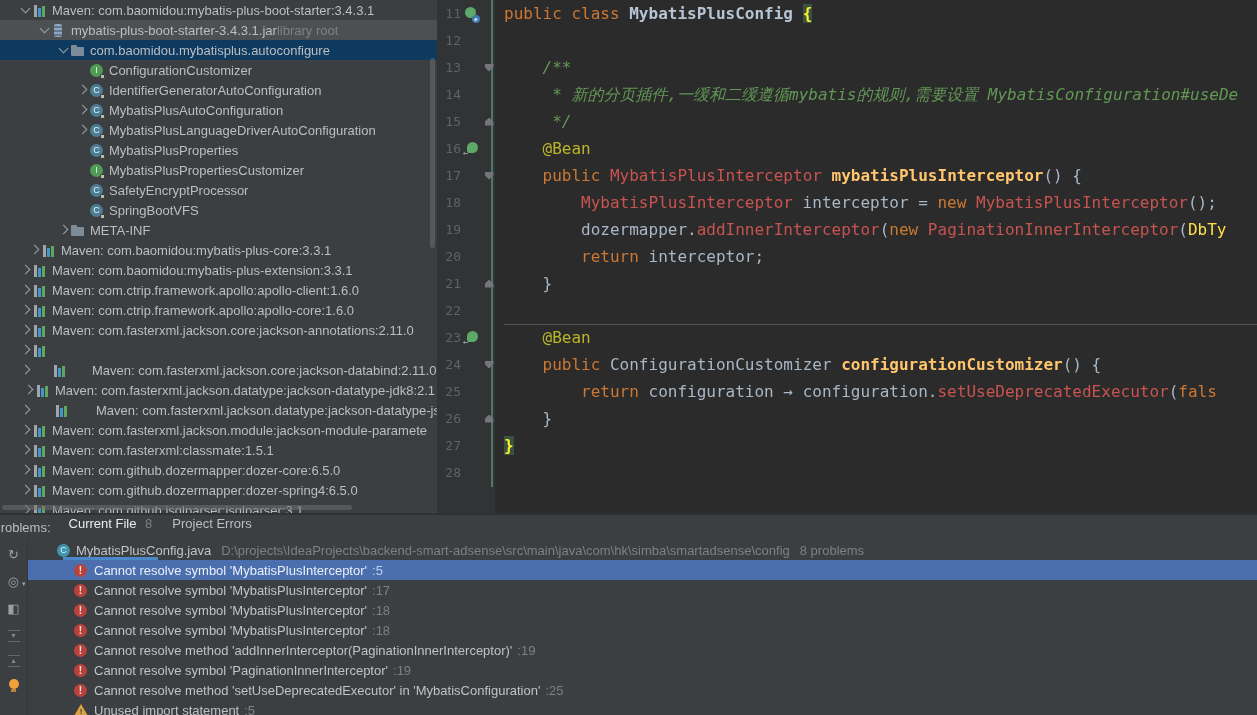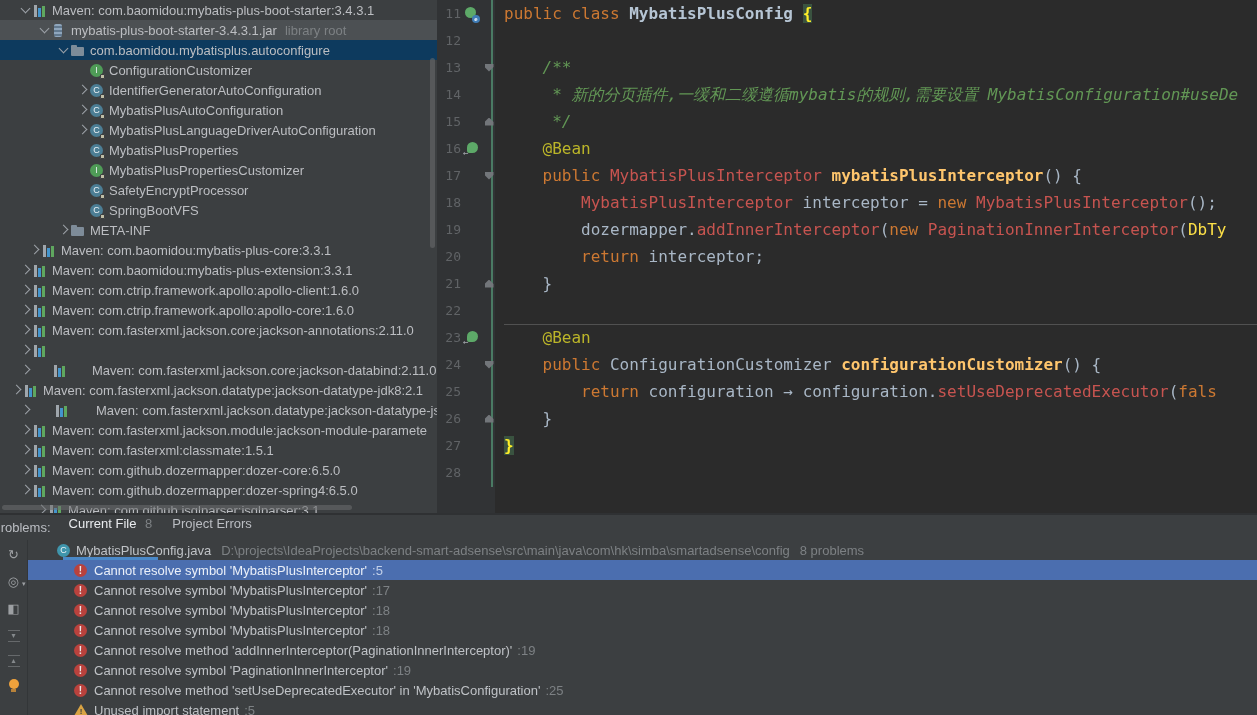--- a/index.html
+++ b/index.html
@@ -7,21 +7,21 @@
   .top{display:flex;height:513px;overflow:hidden}
 
   
   .tree{width:437px;flex:none;background:#3C3F41;position:relative;overflow:hidden}
   .tree-row{height:20px;display:flex;align-items:center;white-space:nowrap;color:#BCBEC2;font-size:13px}
   .bg-gray{background:#4C5053}
   .bg-blue{background:#0D3A5E}
   .chevslot{width:15px;flex:none;display:flex;justify-content:center;align-items:center}
   .chv{width:6px;height:6px;border-right:1.5px solid #9DA2A8;border-bottom:1.5px solid #9DA2A8;transform:rotate(-45deg);display:block;margin-top:-2px}
   .chv.exp{transform:rotate(45deg);margin-top:-3px}
-  .suffix{color:#7D8184;margin-left:8px}
+  .suffix{color:#7D8184;}
   .ic{width:13px;height:13px;flex:none;margin-right:6px;position:relative;display:inline-block;vertical-align:middle}
   .mv .b1{position:absolute;left:1px;bottom:0;width:3px;height:12px;background:#9FA6AC}
   .mv .b2{position:absolute;left:5px;bottom:0;width:3px;height:9px;background:#4395CE}
   .mv .b3{position:absolute;left:9px;bottom:0;width:3px;height:11px;background:#5FA75F}
   .jar{width:8px !important;margin:0 9px 0 2px;border-radius:2px;background:repeating-linear-gradient(180deg,#8FA6BD 0 2px,#62798F 2px 4px)}
   .fld{width:13px;height:9px !important;margin-top:3px;background:#7E8C99;border-radius:1px}
   .fld::before{content:"";position:absolute;top:-2px;left:0;width:6px;height:3px;background:#7E8C99;border-radius:1px 1px 0 0}
   .cls,.ifc{border-radius:50%;color:#EAF0F4;font:9px/13px "Liberation Sans",sans-serif;text-align:center}
   .cls{background:#4C7E95}
   .ifc{background:#4F9C57}
@@ -243,21 +243,21 @@
         <span class="chevslot">
           <i class="chv"></i>
         </span>
         <span class="ic mv">
           <i class="b1"></i>
           <i class="b2"></i>
           <i class="b3"></i>
         </span>
         <span class="tlabel">Maven: com.fasterxml.jackson.core:jackson-databind:2.11.0</span>
       </div>
-      <div class="tree-row" style="padding-left: 9px;">
+      <div class="tree-row" style="padding-left: 9px; margin-left: 12px;">
         <span class="chevslot">
           <i class="chv"></i>
         </span>
         <span class="ic mv">
           <i class="b1"></i>
           <i class="b2"></i>
           <i class="b3"></i>
         </span>
         <span class="tlabel">Maven: com.fasterxml.jackson.datatype:jackson-datatype-jdk8:2.1</span>
       </div>
@@ -309,21 +309,21 @@
         <span class="chevslot">
           <i class="chv"></i>
         </span>
         <span class="ic mv">
           <i class="b1"></i>
           <i class="b2"></i>
           <i class="b3"></i>
         </span>
         <span class="tlabel">Maven: com.github.dozermapper:dozer-spring4:6.5.0</span>
       </div>
-      <div class="tree-row" style="padding-left: 34px;">
+      <div class="tree-row" style="padding-left: 18px;">
         <span class="chevslot">
           <i class="chv"></i>
         </span>
         <span class="ic mv">
           <i class="b1"></i>
           <i class="b2"></i>
           <i class="b3"></i>
         </span>
         <span class="tlabel">Maven: com.github.jsqlparser:jsqlparser:3.1</span>
       </div>

